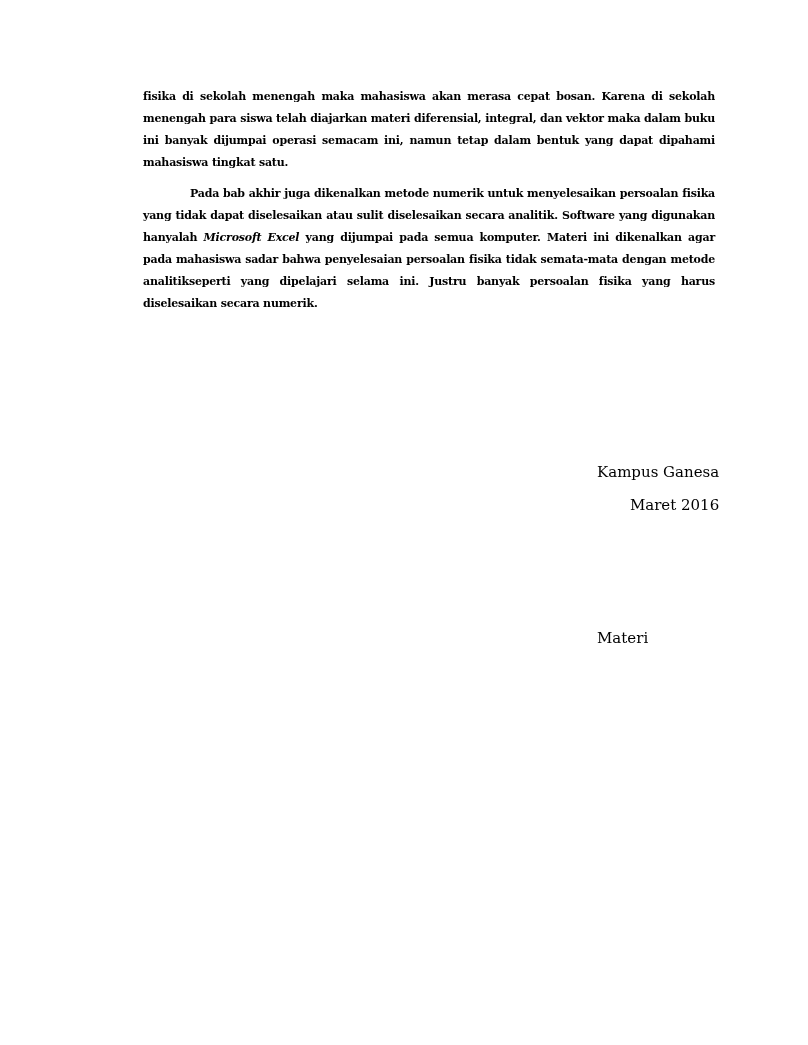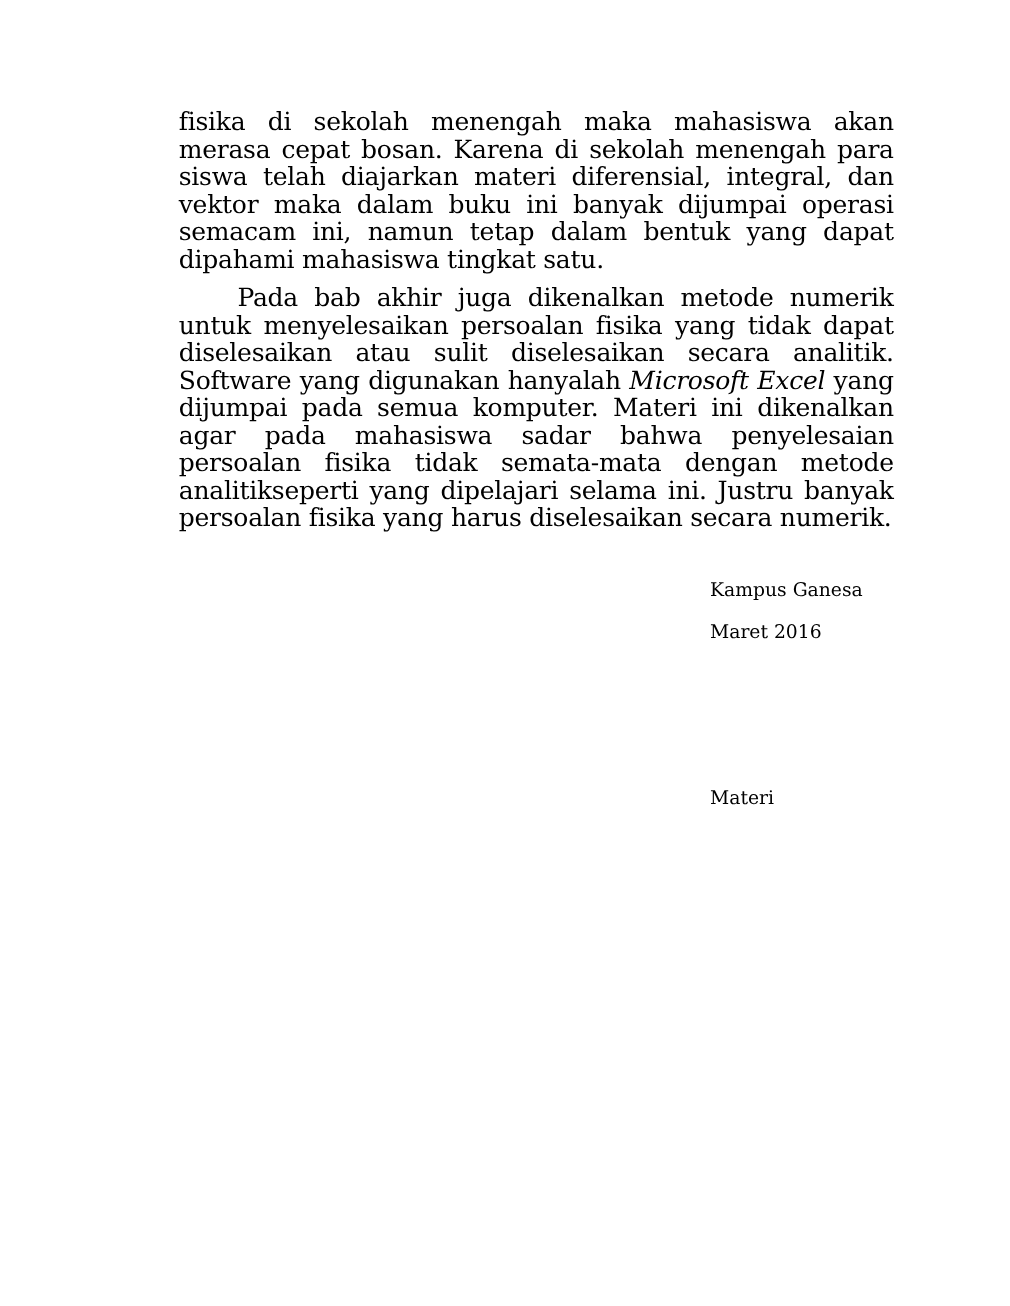--- a/index.html
+++ b/index.html
@@ -17,43 +17,46 @@
     color: #000000;
   }
   .body-text {
     position: absolute;
     left: 143px;
     top: 86px;
     width: 572px;
   }
   .para {
     margin: 0 0 9px 0;
-    font-size: 20px;
+    font-size: 11px;
     line-height: 22px;
     text-align: justify;
     letter-spacing: -0.2px;
+    font-weight: bold;
   }
   .para.indent {
     text-indent: 47px;
   }
   .para em {
     font-style: italic;
   }
   .closing {
     position: absolute;
     left: 568px;
     top: 461px;
     font-size: 15px;
   }
   .closing-line {
     line-height: 22px;
     white-space: nowrap;
+    margin-left: 29px;
   }
   .closing-date {
     margin-top: 11px;
+    text-align: right;
   }
   .closing-signature {
     margin-top: 111px;
   }
   .footer {
     position: absolute;
     left: 0;
     top: 958px;
     width: 808px;
     text-align: center;

